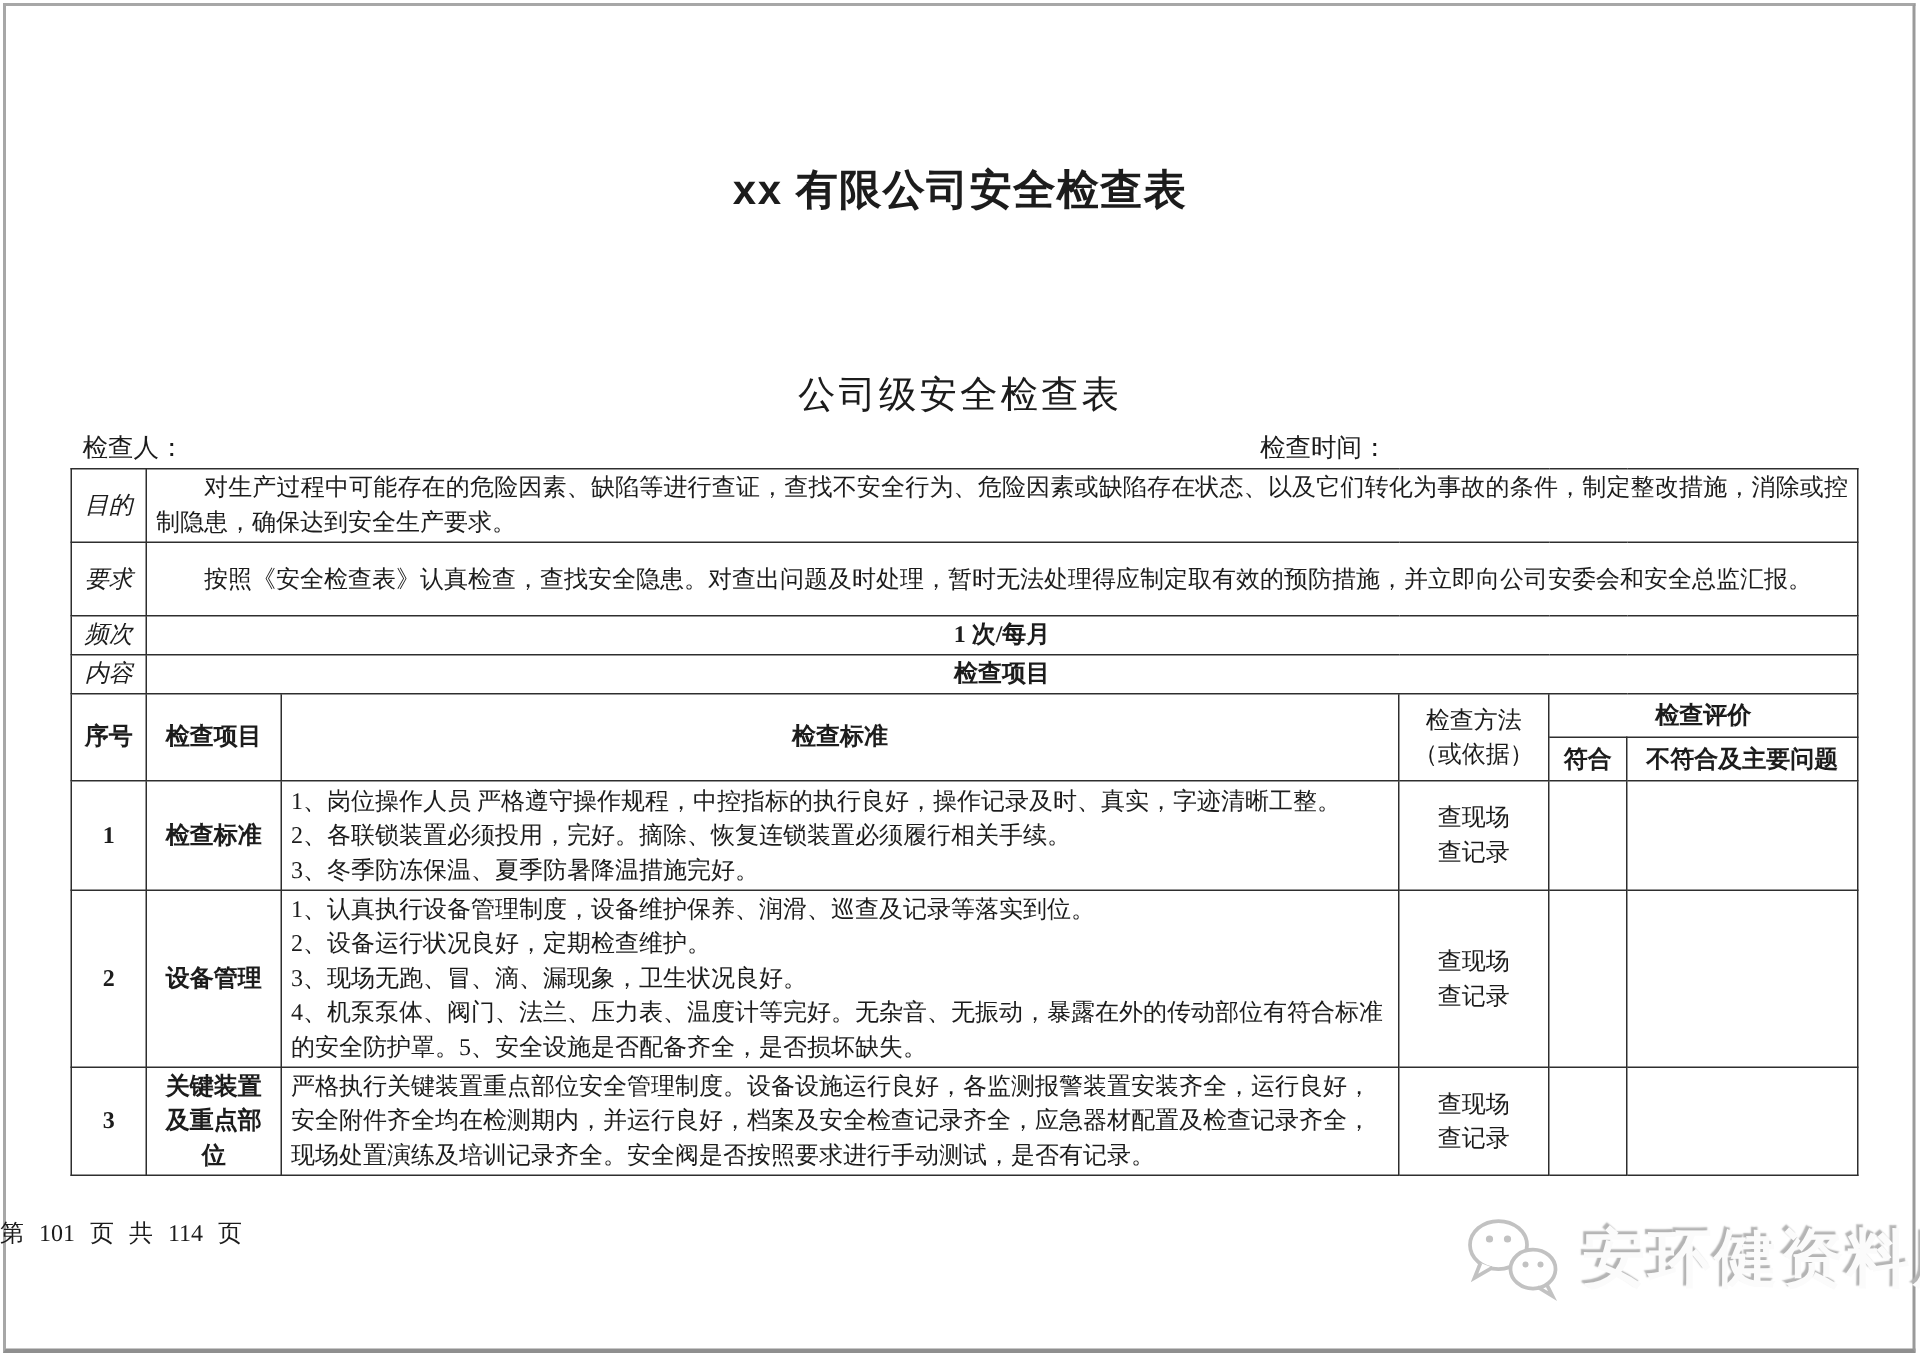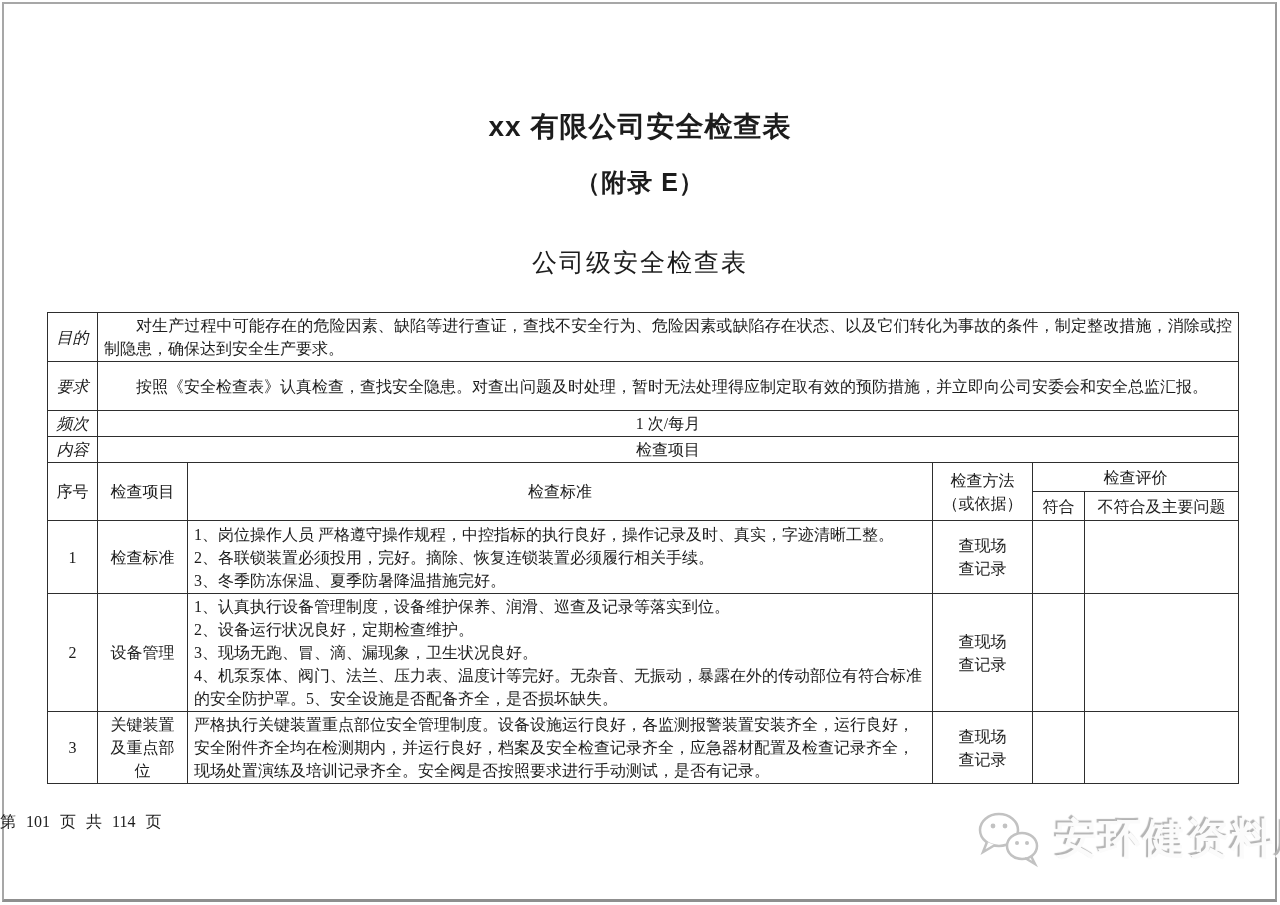--- a/index.html
+++ b/index.html
@@ -69,21 +69,21 @@
     table-layout: fixed;
     font-size: 16px;
   }
   table.checklist td {
     border: 1px solid #2e2e2e;
     padding: 1px 6px;
     vertical-align: middle;
     line-height: 23px;
     overflow: hidden;
   }
-  td.center { text-align: center; }
+  td.center { text-align: center; font-weight: bold; }
   td.lbl { text-align: center; padding: 1px 2px; font-style: italic; }
   td.just {
     text-align: justify;
     text-indent: 2em;
     padding: 2px 10px;
   }
   td.standard {
     white-space: pre-line;
     padding: 2px 8px;
     line-height: 24px;
@@ -117,23 +117,26 @@
     white-space: nowrap;
   }
 </style>
 </head>
 <body>
 
 <div class="page">
   <div class="frame"></div>
 
   <div class="title">xx 有限公司安全检查表</div>
-  <div class="appendix">（附录 E）</div>
   <div class="section-title">公司级安全检查表</div>
 
+  <div class="meta">
+    <span>检查人：</span>
+    <span class="time">检查时间：</span>
+  </div>
 
   <table class="checklist">
     <colgroup>
       <col style="width:50px">
         <col style="width:90px">
         <col style="width:745px">
       <col style="width:100px">
         <col style="width:52px">
         <col style="width:154px">
     </colgroup>

